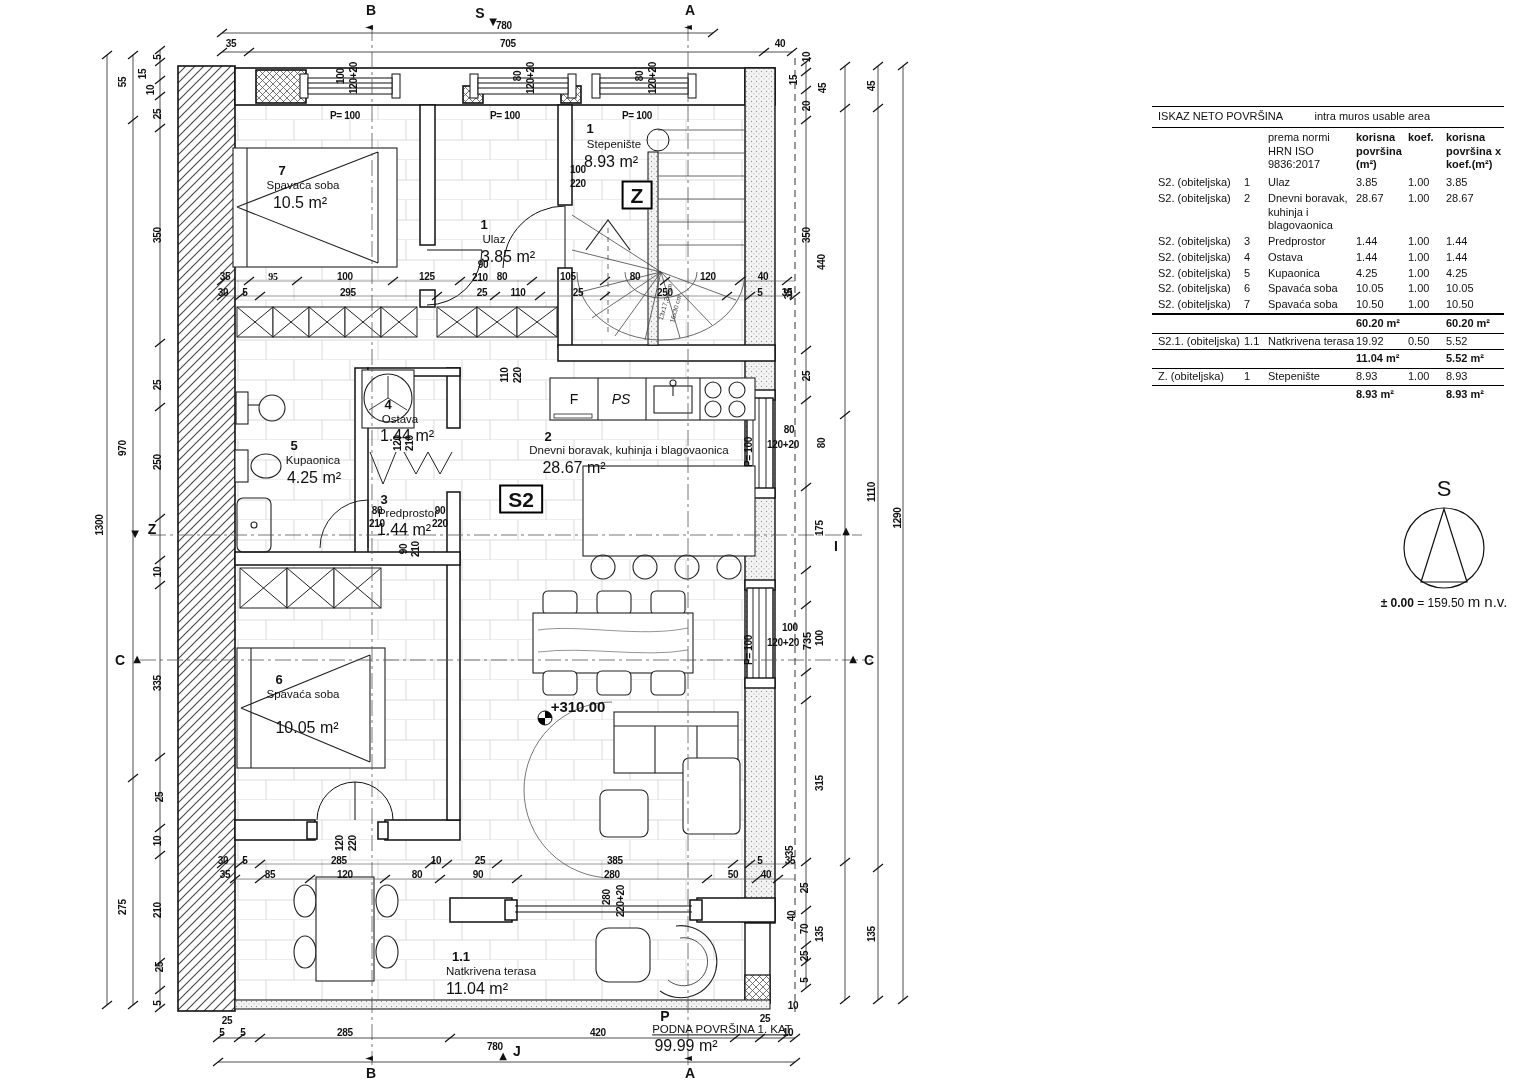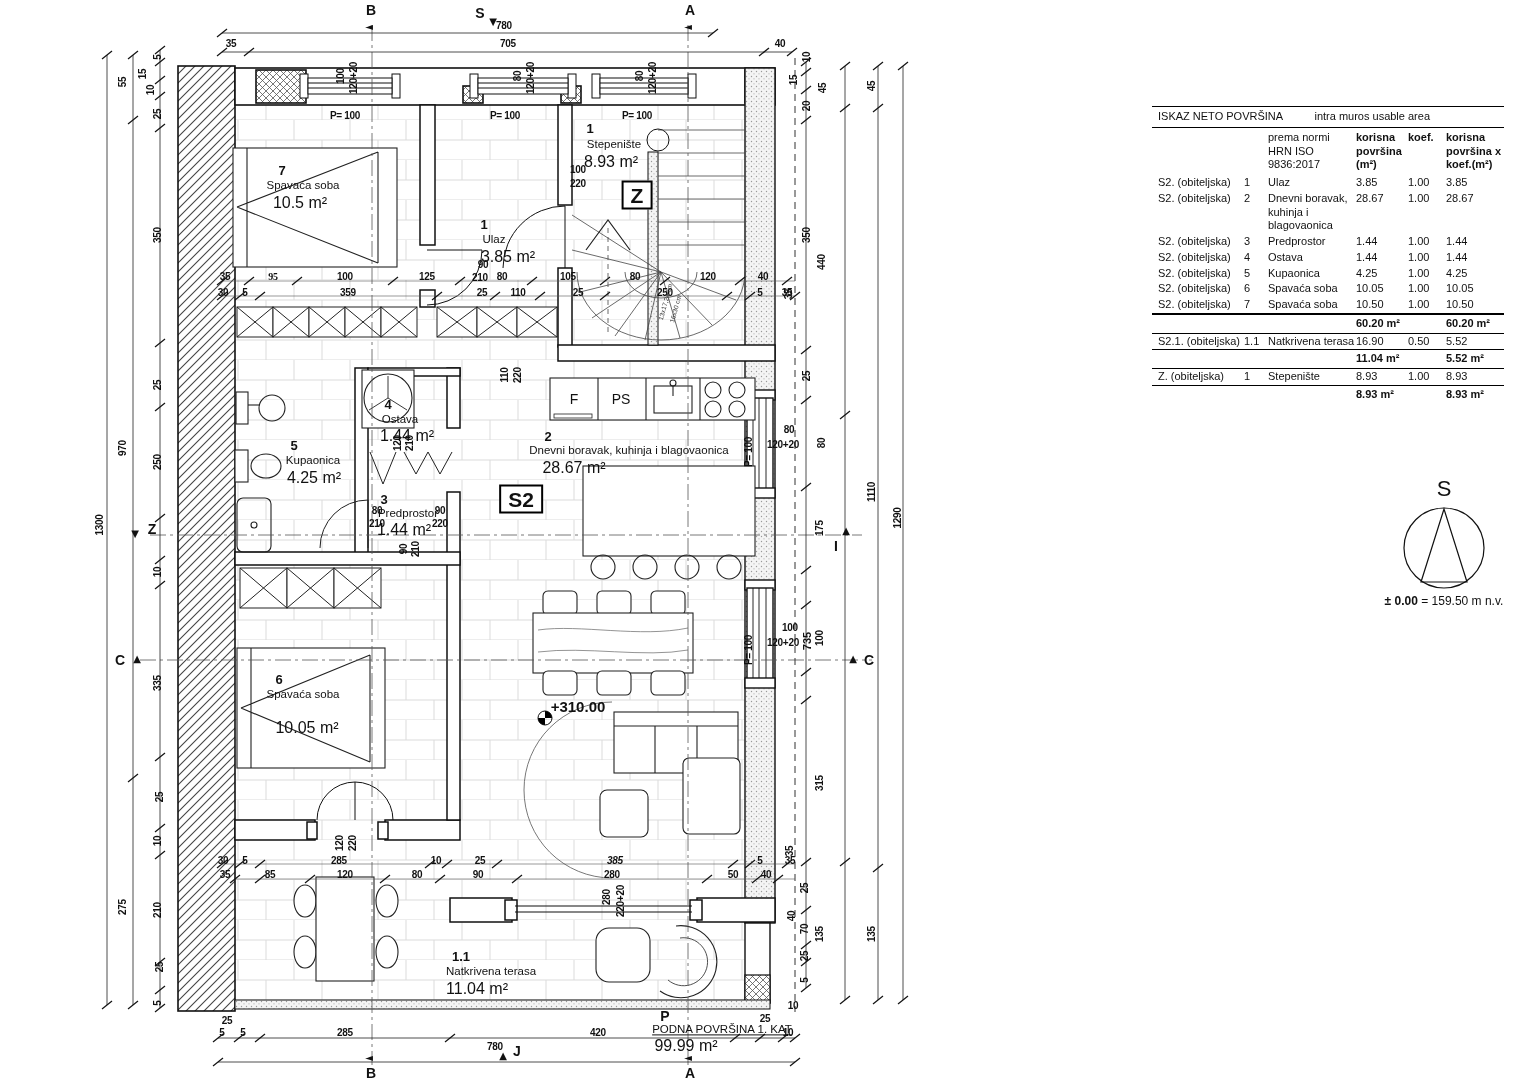--- a/index.html
+++ b/index.html
@@ -35,21 +35,21 @@
   .trow.sub{border-top:2px solid #000;font-weight:700;padding:2px 0 2px 6px}
   .trow.sub2{border-top:1px solid #000;font-weight:700;padding:2px 0 2px 6px}
   .trow.grp{border-top:1.2px solid #000}
   .trow.tot{border-top:2px solid #000;border-bottom:2px solid #000;font-weight:700;padding:3px 0 3px 6px}
   
   #compass-label{position:absolute;left:1444px;top:489px;transform:translate(-50%,-50%);
                  font:400 22px/1 "Liberation Sans",sans-serif}
   #compass-note{position:absolute;left:1444px;top:601px;transform:translate(-50%,-50%);white-space:nowrap;
                 font:400 12px/1 "Liberation Sans",sans-serif}
   #compass-note b{font-weight:700}
-  #compass-note .sm{font-size:12px}
+  #compass-note .sm{font-size:15px}
 </style>
 </head>
 <body>
 
 <div id="page">
 
   <svg id="plan-svg" width="1526" height="1080" viewBox="0 0 1526 1080">
     <defs>
       <pattern id="tiles" width="56" height="40" patternUnits="userSpaceOnUse">
         <rect width="56" height="40" fill="#ffffff"></rect>
@@ -488,21 +488,21 @@
       <span class="lb dim" style="left: 427px; top: 277px;">125</span>
       <span class="lb dim" style="left: 483px; top: 265px;">90</span>
       <span class="lb dim" style="left: 480px; top: 278px;">210</span>
       <span class="lb dim" style="left: 502px; top: 277px;">80</span>
       <span class="lb dim" style="left: 568px; top: 277px;">105</span>
       <span class="lb dim" style="left: 635px; top: 277px;">80</span>
       <span class="lb dim" style="left: 708px; top: 277px;">120</span>
       <span class="lb dim" style="left: 763px; top: 277px;">40</span>
       <span class="lb dim" style="left: 223px; top: 293px;">30</span>
       <span class="lb dim" style="left: 245px; top: 293px;">5</span>
-      <span class="lb dim" style="left: 348px; top: 293px;">359</span>
+      <span class="lb dim" style="left: 348px; top: 293px;">295</span>
       <span class="lb dim" style="left: 482px; top: 293px;">25</span>
       <span class="lb dim" style="left: 518px; top: 293px;">110</span>
       <span class="lb dim" style="left: 578px; top: 293px;">25</span>
       <span class="lb dim" style="left: 665px; top: 293px;">250</span>
       <span class="lb dim" style="left: 760px; top: 293px;">5</span>
       <span class="lb dim" style="left: 787px; top: 293px;">35</span>
       <span class="lb dim" style="left: 578px; top: 170px;">100</span>
       <span class="lb dim" style="left: 578px; top: 184px;">220</span>
       <span class="lb dim" style="left: 505px; top: 375px; transform: translate(-50%, -50%) rotate(-90deg);">110</span>
       <span class="lb dim" style="left: 518px; top: 375px; transform: translate(-50%, -50%) rotate(-90deg);">220</span>
@@ -516,21 +516,21 @@
       <span class="lb dim" style="left: 416px; top: 549px; transform: translate(-50%, -50%) rotate(-90deg);">210</span>
       <span class="lb tiny" style="left: 666px; top: 302px; transform: translate(-50%, -50%) rotate(-75deg);">13x17,24 cm</span>
       <span class="lb tiny" style="left: 676px; top: 309px; transform: translate(-50%, -50%) rotate(-75deg);">16x30 cm</span>
       <span class="lb dim" style="left: 340px; top: 843px; transform: translate(-50%, -50%) rotate(-90deg);">120</span>
       <span class="lb dim" style="left: 353px; top: 843px; transform: translate(-50%, -50%) rotate(-90deg);">220</span>
       <span class="lb dim" style="left: 223px; top: 861px;">30</span>
       <span class="lb dim" style="left: 245px; top: 861px;">5</span>
       <span class="lb dim" style="left: 339px; top: 861px;">285</span>
       <span class="lb dim" style="left: 436px; top: 861px;">10</span>
       <span class="lb dim" style="left: 480px; top: 861px;">25</span>
-      <span class="lb dim" style="left: 615px; top: 861px; font-style: italic;">385</span>
+      <span class="lb dim" style="left: 615px; top: 861px;">385</span>
       <span class="lb dim" style="left: 760px; top: 861px;">5</span>
       <span class="lb dim" style="left: 790px; top: 861px;">35</span>
       <span class="lb dim" style="left: 225px; top: 875px;">35</span>
       <span class="lb dim" style="left: 270px; top: 875px;">85</span>
       <span class="lb dim" style="left: 345px; top: 875px;">120</span>
       <span class="lb dim" style="left: 417px; top: 875px;">80</span>
       <span class="lb dim" style="left: 478px; top: 875px;">90</span>
       <span class="lb dim" style="left: 612px; top: 875px;">280</span>
       <span class="lb dim" style="left: 733px; top: 875px;">50</span>
       <span class="lb dim" style="left: 766px; top: 875px;">40</span>
@@ -575,21 +575,21 @@
       <span class="lb rnum" style="left: 279px; top: 679px;">6</span>
       <span class="lb rname" style="left: 303px; top: 695px;">Spavaća soba</span>
       <span class="lb rarea" style="left: 307px; top: 728px;">10.05 m²</span>
       <span class="lb rnum" style="left: 461px; top: 956px;">1.1</span>
       <span class="lb rname" style="left: 491px; top: 972px;">Natkrivena terasa</span>
       <span class="lb rarea" style="left: 477px; top: 989px;">11.04 m²</span>
       <span class="lb lvl" style="left: 578px; top: 706px;">+310.00</span>
       <span class="lb rname" style="left: 722px; top: 1030px; text-decoration: underline;">PODNA POVRŠINA 1. KAT</span>
       <span class="lb rarea" style="left: 686px; top: 1046px;">99.99 m²</span>
       <span class="lb kitch" style="left: 574px; top: 399px;">F</span>
-      <span class="lb kitch" style="left: 621px; top: 399px;">PS</span>
+      <span class="lb kitch" style="left: 621px; top: 399px; font-style: italic;">PS</span>
       <span class="lb zb" style="left: 637px; top: 195px;">Z</span>
       <span class="lb zb" style="left: 521px; top: 499px;">S2</span>
     </div>
 
 
   <div id="area-table">
     <div class="tt-head">
       <span>ISKAZ NETO POVRŠINA</span>
       <span style="margin-right:70px">intra muros usable area</span>
     </div>
@@ -610,21 +610,21 @@
         <div class="trow"><div>S2. (obiteljska)</div><div>1</div><div>Ulaz</div><div>3.85</div><div>1.00</div><div>3.85</div></div>
         <div class="trow"><div>S2. (obiteljska)</div><div>2</div><div>Dnevni boravak,
 kuhinja i
 blagovaonica</div><div>28.67</div><div>1.00</div><div>28.67</div></div>
         <div class="trow"><div>S2. (obiteljska)</div><div>3</div><div>Predprostor</div><div>1.44</div><div>1.00</div><div>1.44</div></div>
         <div class="trow"><div>S2. (obiteljska)</div><div>4</div><div>Ostava</div><div>1.44</div><div>1.00</div><div>1.44</div></div>
         <div class="trow"><div>S2. (obiteljska)</div><div>5</div><div>Kupaonica</div><div>4.25</div><div>1.00</div><div>4.25</div></div>
         <div class="trow"><div>S2. (obiteljska)</div><div>6</div><div>Spavaća soba</div><div>10.05</div><div>1.00</div><div>10.05</div></div>
         <div class="trow"><div>S2. (obiteljska)</div><div>7</div><div>Spavaća soba</div><div>10.50</div><div>1.00</div><div>10.50</div></div>
         <div class="trow sub"><div></div><div></div><div></div><div>60.20 m²</div><div></div><div>60.20 m²</div></div>
-        <div class="trow grp"><div>S2.1. (obiteljska)</div><div>1.1</div><div>Natkrivena terasa</div><div>16.90</div><div>0.50</div><div>5.52</div></div>
+        <div class="trow grp"><div>S2.1. (obiteljska)</div><div>1.1</div><div>Natkrivena terasa</div><div>19.92</div><div>0.50</div><div>5.52</div></div>
         <div class="trow sub2"><div></div><div></div><div></div><div>11.04 m²</div><div></div><div>5.52 m²</div></div>
         <div class="trow grp"><div>Z. (obiteljska)</div><div>1</div><div>Stepenište</div><div>8.93</div><div>1.00</div><div>8.93</div></div>
         <div class="trow sub2"><div></div><div></div><div></div><div>8.93 m²</div><div></div><div>8.93 m²</div></div>
       </div>
   </div>
 
   <div id="compass-label">S</div>
   <div id="compass-note"><b>± 0.00</b><span> = 159.50 </span><span class="sm">m n.v.</span></div>
 
 </div>

